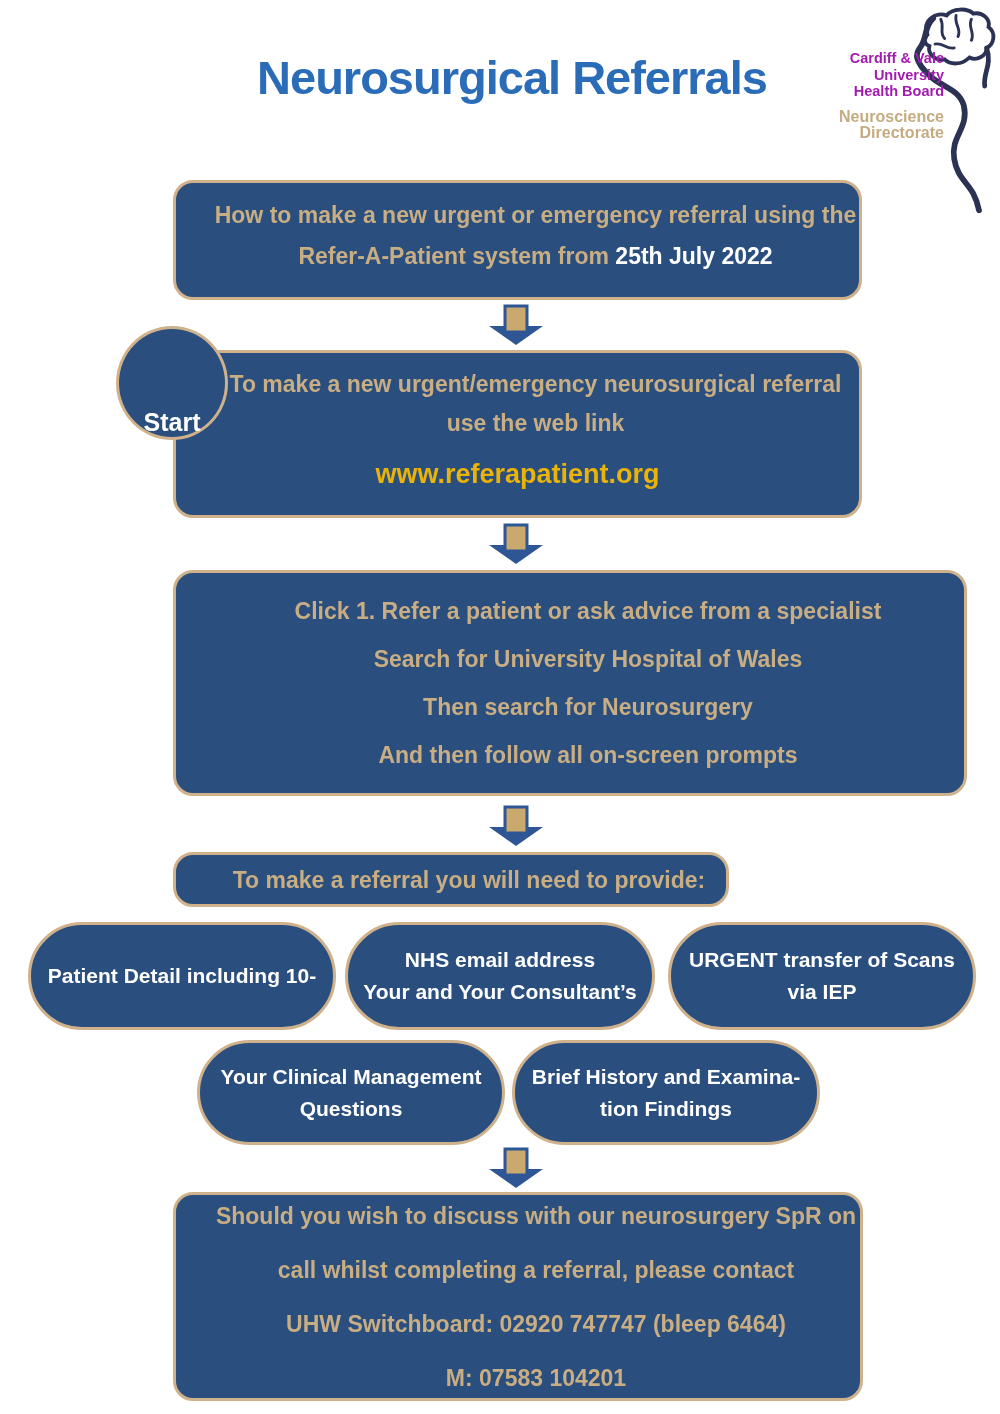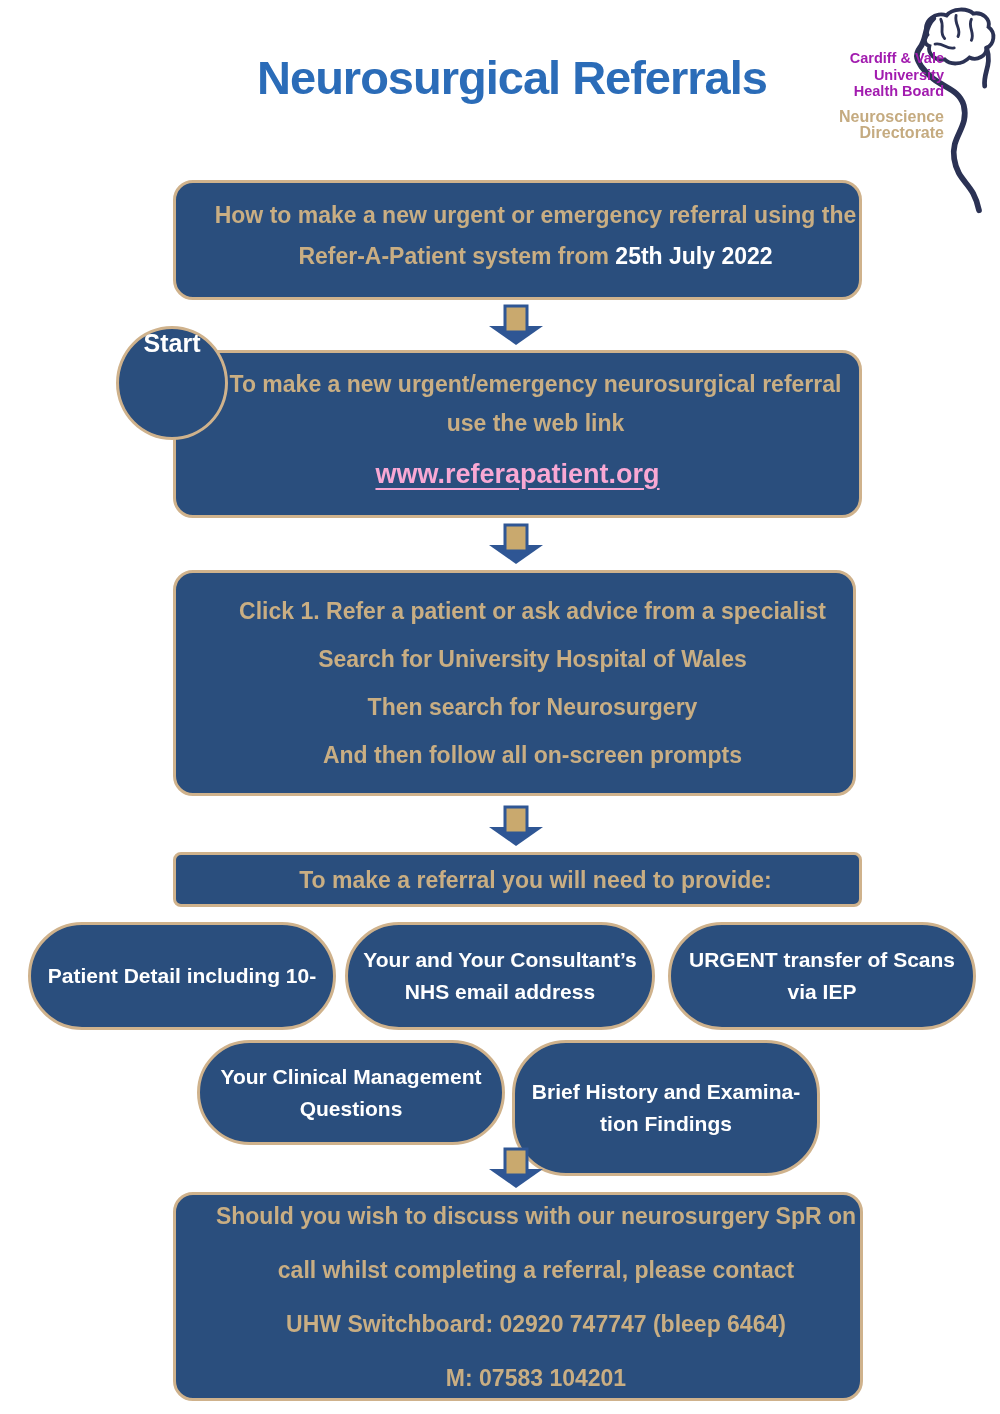--- a/index.html
+++ b/index.html
@@ -43,62 +43,62 @@
     justify-content: center;
     align-items: center;
     text-align: center;
     font-size: 23px;
   }
   .navy-box .bline { line-height: 26px; margin-left: 36px; }
 
   .intro-box    { left: 173px; top: 180px; width: 689px; height: 120px; gap: 15px; padding-bottom: 10px; }
   .weblink-box  { left: 173px; top: 350px; width: 689px; height: 168px; gap: 13px; padding-bottom: 8px; }
   .weblink-box .url {
-    color: #f9a8d4; font-size: 27px; text-decoration: underline;
+    color: #eab308; font-size: 27px; 
     text-underline-offset: 5px; margin-top: 10px; cursor: pointer;
   }
-  .steps-box    { left: 173px; top: 570px; width: 683px; height: 226px; gap: 22px; }
+  .steps-box    { left: 173px; top: 570px; width: 794px; height: 226px; gap: 22px; }
   .provide-bar  {
-    left: 173px; top: 852px; width: 689px; height: 55px;
-    border-radius: 8px; gap: 0;
+    left: 173px; top: 852px; width: 556px; height: 55px;
+    border-radius: 20px; gap: 0;
   }
   .contact-box  { left: 173px; top: 1192px; width: 690px; height: 209px; gap: 28px; }
 
   .highlight-white { color: #ffffff; }
 
   
   .start-badge {
     position: absolute;
     left: 116px; top: 326px; width: 112px; height: 114px;
     background: #2a4e7d;
     border: 3px solid #cfb28c;
     border-radius: 50%;
     box-sizing: border-box;
-    display: flex; align-items: flex-start; justify-content: center;
+    display: flex; align-items: flex-end; justify-content: center;
     color: #ffffff; font-size: 25px;
   }
 
   
   .pill {
     position: absolute;
     height: 108px;
     background: #2a4e7d;
     border: 3px solid #cfb28c;
     border-radius: 54px;
     box-sizing: border-box;
     color: #ffffff;
     display: flex; flex-direction: column; justify-content: center; align-items: center;
     text-align: right;
     font-size: 21px; line-height: 32px;
   }
   .pill-1 { left: 28px;  top: 922px; width: 308px; }
   .pill-2 { left: 345px; top: 922px; width: 310px; }
   .pill-3 { left: 668px; top: 922px; width: 308px; }
   .pill-4 { left: 197px; top: 1040px; width: 308px; height: 105px; }
-  .pill-5 { left: 512px; top: 1040px; width: 308px; height: 136px; }
+  .pill-5 { left: 512px; top: 1040px; width: 308px; height: 105px; }
 
   
   .down-arrow { position: absolute; left: 487px; width: 58px; height: 42px; }
   .arrow-1 { top: 304px; }
   .arrow-2 { top: 523px; }
   .arrow-3 { top: 805px; }
   .arrow-4 { top: 1147px; }
 </style>
 </head>
 <body>
@@ -170,22 +170,22 @@
   </svg>
 
   <div class="navy-box provide-bar">
     <div class="bline">To make a referral you will need to provide:</div>
   </div>
 
   <div class="pill pill-1">
     <div>Patient Detail including 10-</div>
   </div>
   <div class="pill pill-2">
+    <div>NHS email address</div>
     <div>Your and Your Consultant’s</div>
-    <div>NHS email address</div>
   </div>
   <div class="pill pill-3">
     <div>URGENT transfer of Scans</div>
     <div>via IEP</div>
   </div>
   <div class="pill pill-4">
     <div>Your Clinical Management</div>
     <div>Questions</div>
   </div>
   <div class="pill pill-5">

